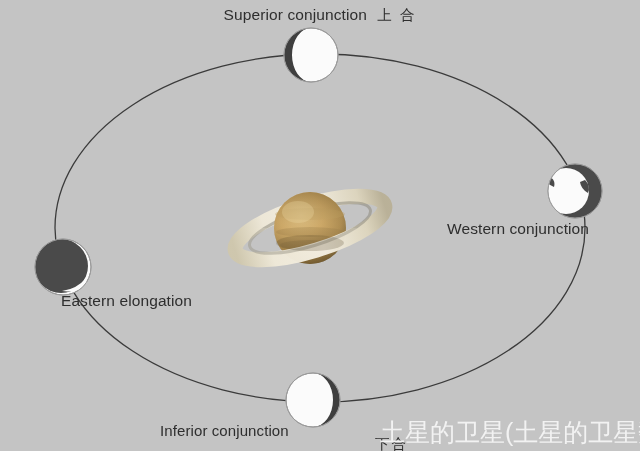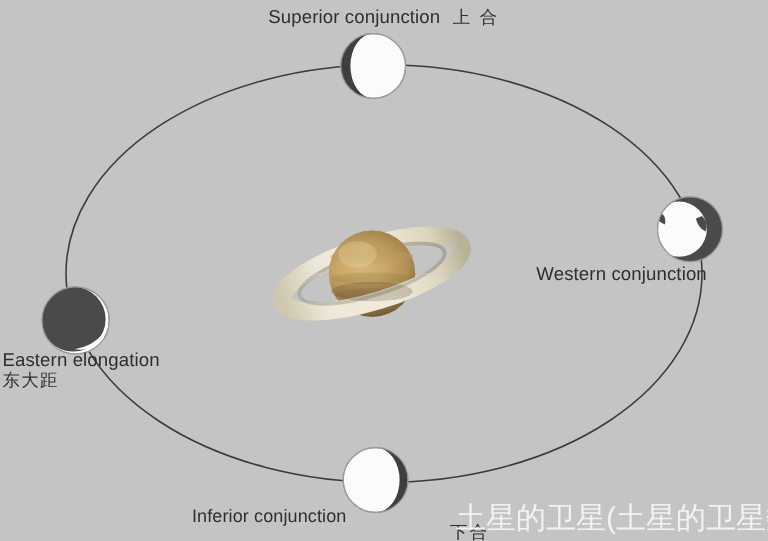--- a/index.html
+++ b/index.html
@@ -61,21 +61,21 @@
   #label-western {
     left: 408px;
     top: 220px;
     width: 220px;
     text-align: center;
   }
   #label-eastern {
     left: 2px;
     top: 292px;
     width: 190px;
-    text-align: left;
+    text-align: right;
   }
   #label-inferior {
     left: 160px;
     top: 422px;
     width: 310px;
     text-align: left;
   }
   #label-inferior .en {
     display: inline;
     font-size: 15px;
@@ -209,21 +209,20 @@
     <span class="en">Superior conjunction</span>
     <span class="cn">上 合</span>
   </div>
 
   <div class="label" id="label-western">
     <span class="en">Western conjunction</span>
   </div>
 
   <div class="label" id="label-eastern">
     <span class="en">Eastern elongation</span>
-    <span class="cn">东大距</span>
   </div>
 
   <div class="label" id="label-inferior">
     <span class="en">Inferior conjunction</span>
     <span class="cn">下合</span>
   </div>
 
   <div id="watermark">土星的卫星(土星的卫星数量)</div>
 
 </div>

